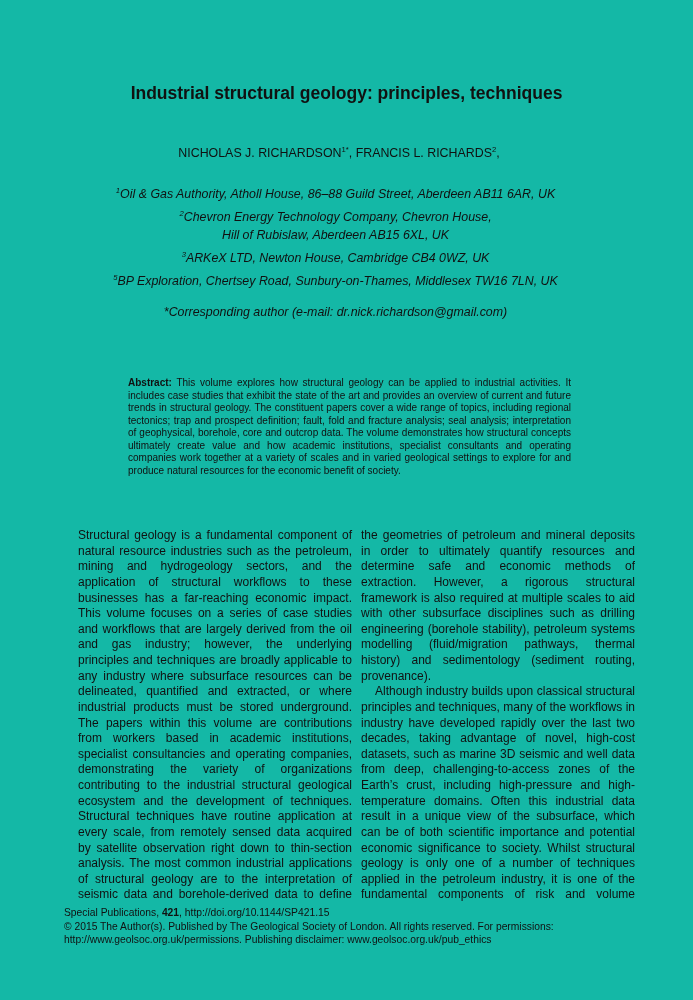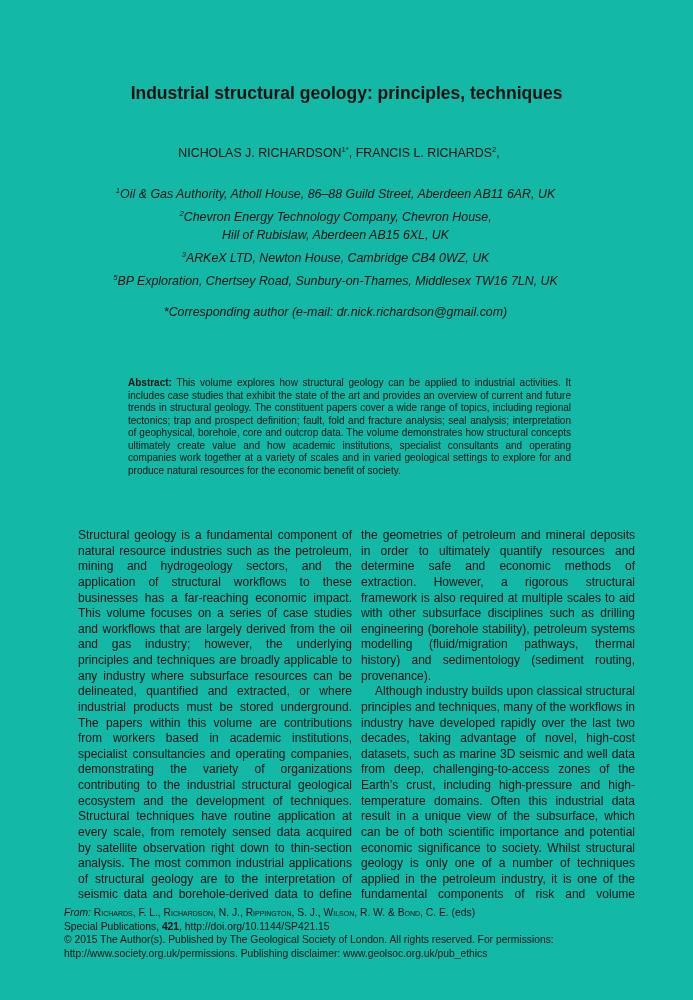--- a/index.html
+++ b/index.html
@@ -73,19 +73,18 @@
   </div>
 
   <div class="abstract"><b>Abstract:</b><span> This volume explores how structural geology can be applied to industrial activities. It includes case studies that exhibit the state of the art and provides an overview of current and future trends in structural geology. The constituent papers cover a wide range of topics, including regional tectonics; trap and prospect definition; fault, fold and fracture analysis; seal analysis; interpretation of geophysical, borehole, core and outcrop data. The volume demonstrates how structural concepts ultimately create value and how academic institutions, specialist consultants and operating companies work together at a variety of scales and in varied geological settings to explore for and produce natural resources for the economic benefit of society.</span></div>
 
   <div class="body-columns">
     <p>Structural geology is a fundamental component of natural resource industries such as the petroleum, mining and hydrogeology sectors, and the application of structural workflows to these businesses has a far-reaching economic impact. This volume focuses on a series of case studies and workflows that are largely derived from the oil and gas industry; however, the underlying principles and techniques are broadly applicable to any industry where subsurface resources can be delineated, quantified and extracted, or where industrial products must be stored underground. The papers within this volume are contributions from workers based in academic institutions, specialist consultancies and operating companies, demonstrating the variety of organizations contributing to the industrial structural geological ecosystem and the development of techniques. Structural techniques have routine application at every scale, from remotely sensed data acquired by satellite observation right down to thin-section analysis. The most common industrial applications of structural geology are to the interpretation of seismic data and borehole-derived data to define the geometries of petroleum and mineral deposits in order to ultimately quantify resources and determine safe and economic methods of extraction. However, a rigorous structural framework is also required at multiple scales to aid with other subsurface disciplines such as drilling engineering (borehole stability), petroleum systems modelling (fluid/migration pathways, thermal history) and sedimentology (sediment routing, provenance).</p>
     <p class="indent">Although industry builds upon classical structural principles and techniques, many of the workflows in industry have developed rapidly over the last two decades, taking advantage of novel, high-cost datasets, such as marine 3D seismic and well data from deep, challenging-to-access zones of the Earth’s crust, including high-pressure and high-temperature domains. Often this industrial data result in a unique view of the subsurface, which can be of both scientific importance and potential economic significance to society. Whilst structural geology is only one of a number of techniques applied in the petroleum industry, it is one of the fundamental components of risk and volume analysis, which provides the geoscientific bedrock for economic assessments in the exploration and production business. The work of Rose (2001) provides an excellent introduction to the analysis and dynamics of the petroleum industry, the framework</p>
   </div>
 
   <div class="footer">
-    <div><span class="it">From:</span><span class="sc"> Richards, F. L., Richardson, N. J., Rippington, S. J., Wilson, R. W. &amp; Bond, C. E.</span><span> (eds)</span></div>
     <div><span>Special Publications, </span><span class="bold">421</span><span>, http://doi.org/10.1144/SP421.15</span></div>
     <div>© 2015 The Author(s). Published by The Geological Society of London. All rights reserved. For permissions:</div>
-    <div>http://www.society.org.uk/permissions. Publishing disclaimer: www.geolsoc.org.uk/pub_ethics</div>
+    <div>http://www.geolsoc.org.uk/permissions. Publishing disclaimer: www.geolsoc.org.uk/pub_ethics</div>
   </div>
 
 </div>
 
 </body></html>

